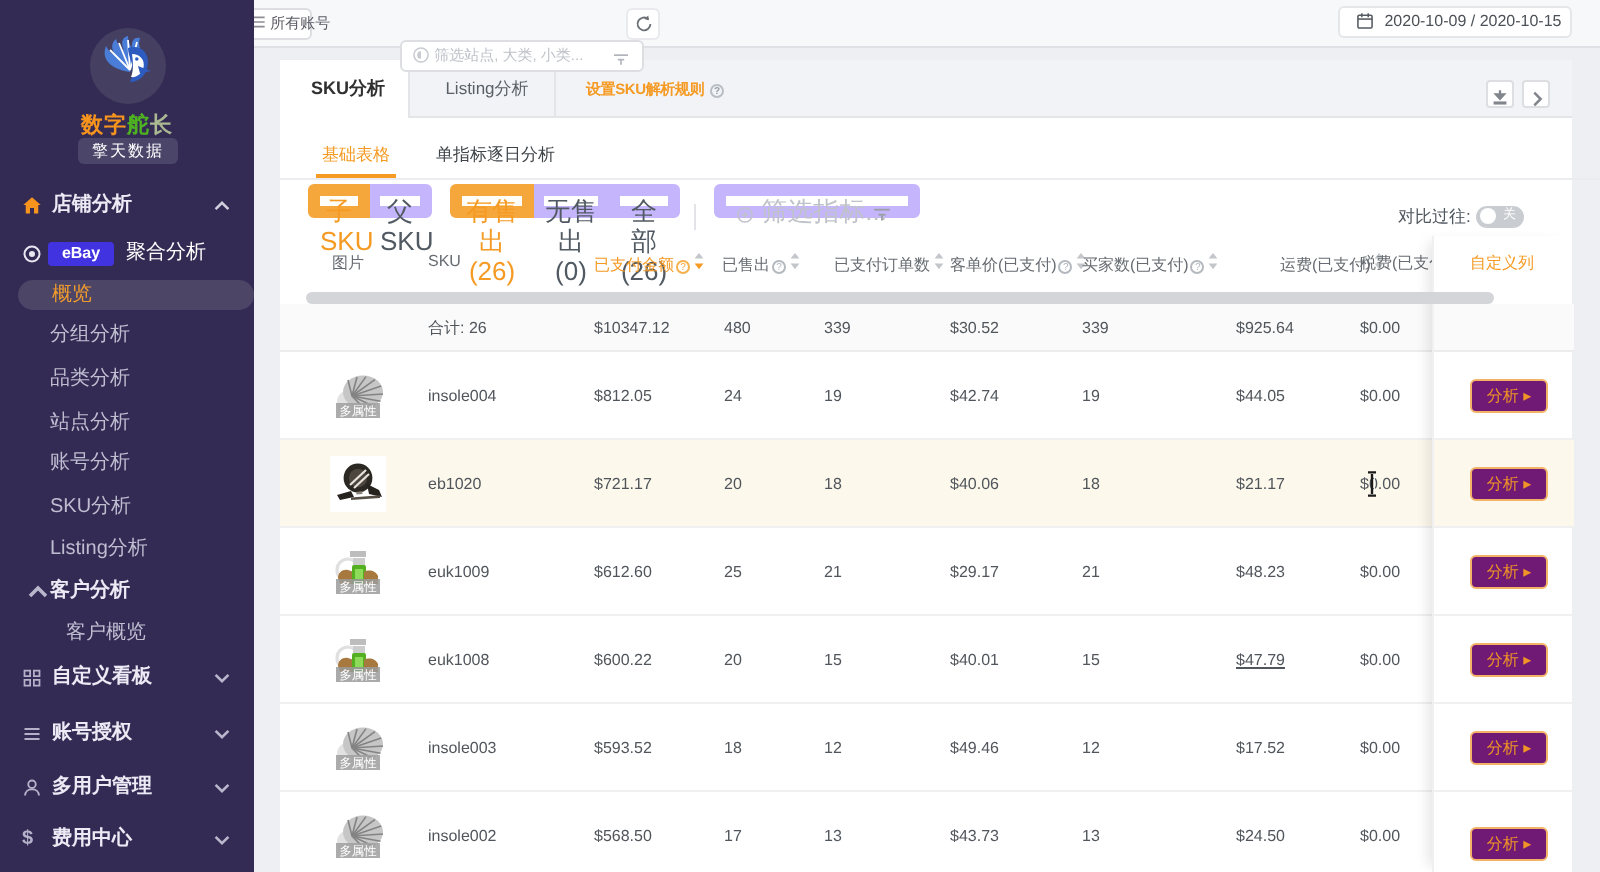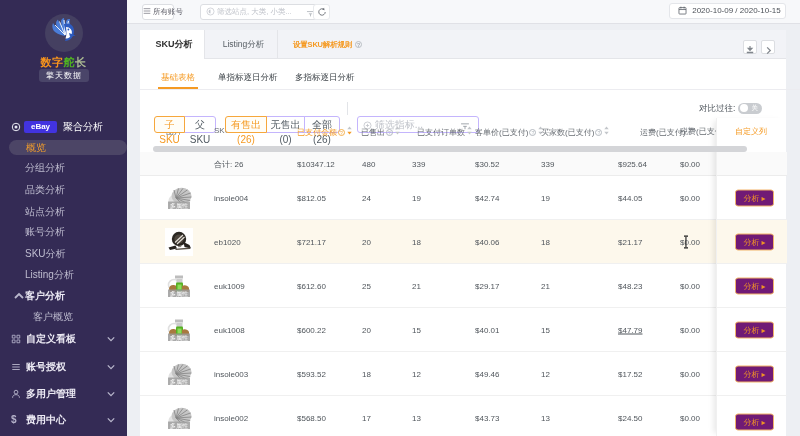--- a/index.html
+++ b/index.html
@@ -29,21 +29,21 @@
 #tabstrip { position:absolute; left:0; top:0; width:646px; height:29px; background:#f2f3f7; border-bottom:1px solid #e4e5e9; }
 #tab1 { position:absolute; left:0; top:0; width:65px; height:29px; background:#fff; border-right:1px solid #e4e5e9; font-size:9px; font-weight:bold; color:#303030; text-align:center; line-height:28px; padding-left:4px; }
 #tab2 { position:absolute; left:65px; top:0; width:73px; height:29px; font-size:8.5px; padding-left:5px; color:#596066; text-align:center; line-height:28px; border-right:1px solid #e4e5e9; }
 #setrule { position:absolute; left:153px; top:1px; height:28px; line-height:28px; font-size:7.5px; font-weight:bold; color:#f59a23; letter-spacing:-0.2px; }
 
 #nav2 { position:absolute; left:0; top:29px; width:728px; height:31px; border-bottom:1px solid #ececf0; }
 .n2 { position:absolute; top:8px; height:22px; line-height:21px; font-size:8.5px; color:#3e4449; }
 .n2.on { color:#f59a23; border-bottom:2px solid #f59a23; }
 
 
-.fbtn { position:absolute; top:86px; height:17px; line-height:15px; font-size:10px; color:#515a62; background:#fff; border:1px solid #c4b5fd; text-align:center; }
+.fbtn { position:absolute; top:62px; height:17px; line-height:15px; font-size:13px; color:#515a62; background:#fff; border:6px solid #c4b5fd; text-align:center; }
 .fbtn.on { color:#f59a23; border-color:#f6a73c; background:#fffdf7; z-index:2; }
 
 
 .hcell { position:absolute; top:8px; font-size:8px; color:#676c72; white-space:nowrap; }
 .hcell.org { color:#f59a23; }
 .row { position:absolute; left:0; width:646px; height:44px; border-bottom:1px solid #f0f0f0; background:#fff; }
 .cell { position:absolute; top:50%; transform:translateY(-50%); font-size:8px; color:#50565c; white-space:nowrap; }
 .pimg { position:absolute; top:8px; width:28px; height:28px; }
 .qm { display:inline-block; width:7px; height:7px; border:1px solid #b3b9bf; border-radius:50%; font-size:5px; line-height:6px; text-align:center; color:#b3b9bf; vertical-align:0.5px; margin-left:1px;}
 .qm.org{ border-color:#f5b04c; color:#f5a73c; }
@@ -51,27 +51,27 @@
 
 
 #fixcol { position:absolute; left:576px; top:88px; width:70px; height:318px; background:#fff; box-shadow:-5px 0 6px -3px rgba(0,0,0,0.10); border-left:1px solid #f0f0f0; }
 .abtn { position:absolute; left:18px; top:50%; transform:translateY(-50%); width:39px; height:17px; border:1px solid #f2b368; border-radius:3px; background:#701a75; color:#ef9426; font-size:8px; text-align:center; line-height:15px; }
 </style>
 </head>
 <body>
 <div id="stage">
 
   <div id="topbar"></div>
-  <div class="tbtn" style="left:142px; top:4px; width:32px; height:16px; line-height:14px; text-align:center; z-index:21; font-size:7.5px;">
+  <div class="tbtn" style="left:124px; top:4px; width:32px; height:16px; line-height:14px; text-align:center; z-index:21; font-size:7.5px;">
     <svg width="8" height="8" viewBox="0 0 12 12" style="vertical-align:-1px;">
         <path d="M1 2.5 h10 M1 6 h10 M1 9.5 h10" stroke="#8c8c94" stroke-width="1.3"></path>
       </svg>
     所有账号
   </div>
-  <div class="tbtn" style="left:200px; top:4px; width:122px; height:16px; line-height:14px; z-index:21; color:#bfc2c9; font-size:7.5px;">
+  <div class="tbtn" style="left:200px; top:20px; width:122px; height:16px; line-height:14px; z-index:21; color:#bfc2c9; font-size:7.5px;">
     <svg width="9" height="9" viewBox="0 0 14 14" style="vertical-align:-1.5px; margin-left:5px;">
         <circle cx="7" cy="7" r="5.5" stroke="#c8cbd1" stroke-width="1.2" fill="none"></circle>
         <path d="M7 4 A 3 3 0 0 0 7 10" fill="#c8cbd1"></path>
       </svg>
     筛选站点, 大类, 小类...
     <svg width="9" height="9" viewBox="0 0 14 14" style="position:absolute; right:6px; top:4px;">
         <g stroke="#b0b4ba" stroke-width="1.3">
           <path d="M1.5 4 H12.5"></path>
           <path d="M4.5 7.5 H9.5"></path>
           <path d="M7 7.5 V11.5"></path>
@@ -95,42 +95,41 @@
 
   <div id="card">
     <div id="tabstrip">
       <div id="tab1">SKU分析</div>
       <div id="tab2">Listing分析</div>
       <div id="setrule">设置SKU解析规则 <span class="qm" style="border-color:#b9bec4;color:#9aa0a6;">?</span></div>
     </div>
     <div id="nav2">
       <div class="n2 on" style="left:18px; padding:0 3px;">基础表格</div>
       <div class="n2" style="left:72px; padding:0 6px;">单指标逐日分析</div>
-      <div class="n2" style="left:149px; padding:0 6px;">多指标逐日分析</div>
     </div>
 
     <div style="position:absolute; left:603px; top:10px; width:14px; height:14px; border:1px solid #dcdee2; border-radius:2px; background:#fff;">
       <svg width="10" height="10" viewBox="0 0 14 14" style="margin:1px 0 0 1px;">
           <path d="M7 1.5 v5.5 M4.2 4.5 L7 7.5 L9.8 4.5 Z" stroke="#81868d" stroke-width="1.6" fill="#81868d"></path>
           <path d="M2.5 10.5 h9" stroke="#81868d" stroke-width="2.2"></path>
         </svg>
     </div>
     <div style="position:absolute; left:621px; top:10px; width:14px; height:14px; border:1px solid #dcdee2; border-radius:2px; background:#fff;">
       <svg width="9" height="9" viewBox="0 0 10 10" style="margin:1.5px 0 0 2px;">
           <path d="M3.5 1.5 L7 5 L3.5 8.5" stroke="#81868d" stroke-width="1.4" fill="none"></path>
         </svg>
     </div>
 
     <div class="fbtn on" style="left:14px; width:31px; border-radius:3px 0 0 3px;">子SKU</div>
     <div class="fbtn" style="left:44px; width:32px; border-radius:0 3px 3px 0;">父SKU</div>
     <div class="fbtn on" style="left:85px; width:42px; border-radius:3px 0 0 3px;">有售出(26)</div>
     <div class="fbtn" style="left:126px; width:39px;">无售出(0)</div>
     <div class="fbtn" style="left:164px; width:36px; border-radius:0 3px 3px 0;">全部(26)</div>
     <div style="position:absolute; left:207px; top:72px; width:1px; height:13px; background:#e2e4e8;"></div>
-    <div class="fbtn" style="left:217px; width:122px; border-radius:3px; color:#bfc2c9; text-align:left;">
+    <div class="fbtn" style="left:217px; width:103px; border-radius:3px; color:#bfc2c9; text-align:left;">
       <svg width="9" height="9" viewBox="0 0 14 14" style="vertical-align:-1.5px; margin-left:5px;">
           <circle cx="7" cy="7" r="5.5" stroke="#bfc2c9" stroke-width="1.2" fill="none"></circle>
           <path d="M4.5 7 l5 0 M7 4.5 l0 5" stroke="#bfc2c9" stroke-width="1.2"></path>
         </svg>
       筛选指标...
       <svg width="10" height="10" viewBox="0 0 14 14" style="position:absolute; right:8px; top:3.5px;">
           <g stroke="#9ba0a6" stroke-width="1.3">
             <path d="M1.5 4 H12.5"></path>
             <path d="M4.5 7.5 H9.5"></path>
             <path d="M7 7.5 V11.5"></path>
@@ -376,20 +375,29 @@
           <circle cx="23.4" cy="15.5" r="0.9" fill="#2d5bbf"></circle>
         </g>
       </svg>
     </div>
     <div id="brand"><span style="color:#f7941d">数字</span><span style="color:#4fb321">舵</span><span style="color:#aab992">长</span></div>
     <div id="badge">擎天数据</div>
     <div id="ovpill">
         <span>概览</span>
       </div>
 
+    <div class="mi hdr" style="top:93px;">
+      <svg class="ic" viewBox="0 0 16 16" width="11" height="11">
+          <path d="M8 1 L15 7.2 L13 7.2 L13 14 L9.6 14 L9.6 9.5 L6.4 9.5 L6.4 14 L3 14 L3 7.2 L1 7.2 Z" fill="#f7941d"></path>
+        </svg>
+      <span class="t">店铺分析</span>
+      <svg class="car" viewBox="0 0 10 10" width="7" height="7">
+          <path d="M1 7 L5 3 L9 7" stroke="#cfcfdd" stroke-width="1.6" fill="none"></path>
+        </svg>
+    </div>
     <div class="mi" style="top:117px;">
       <svg class="ic" viewBox="0 0 16 16" width="11" height="11">
           <circle cx="8" cy="8" r="6" stroke="#e8e8f2" stroke-width="1.6" fill="none"></circle>
           <circle cx="8" cy="8" r="2.4" fill="#e8e8f2"></circle>
         </svg>
       <span class="ebaypill">eBay</span>
       <span class="t" style="left:63px; color:#fff;">聚合分析</span>
     </div>
     <div class="mi" style="top:158px;">
         <span class="t" style="left:25px;">分组分析</span>

